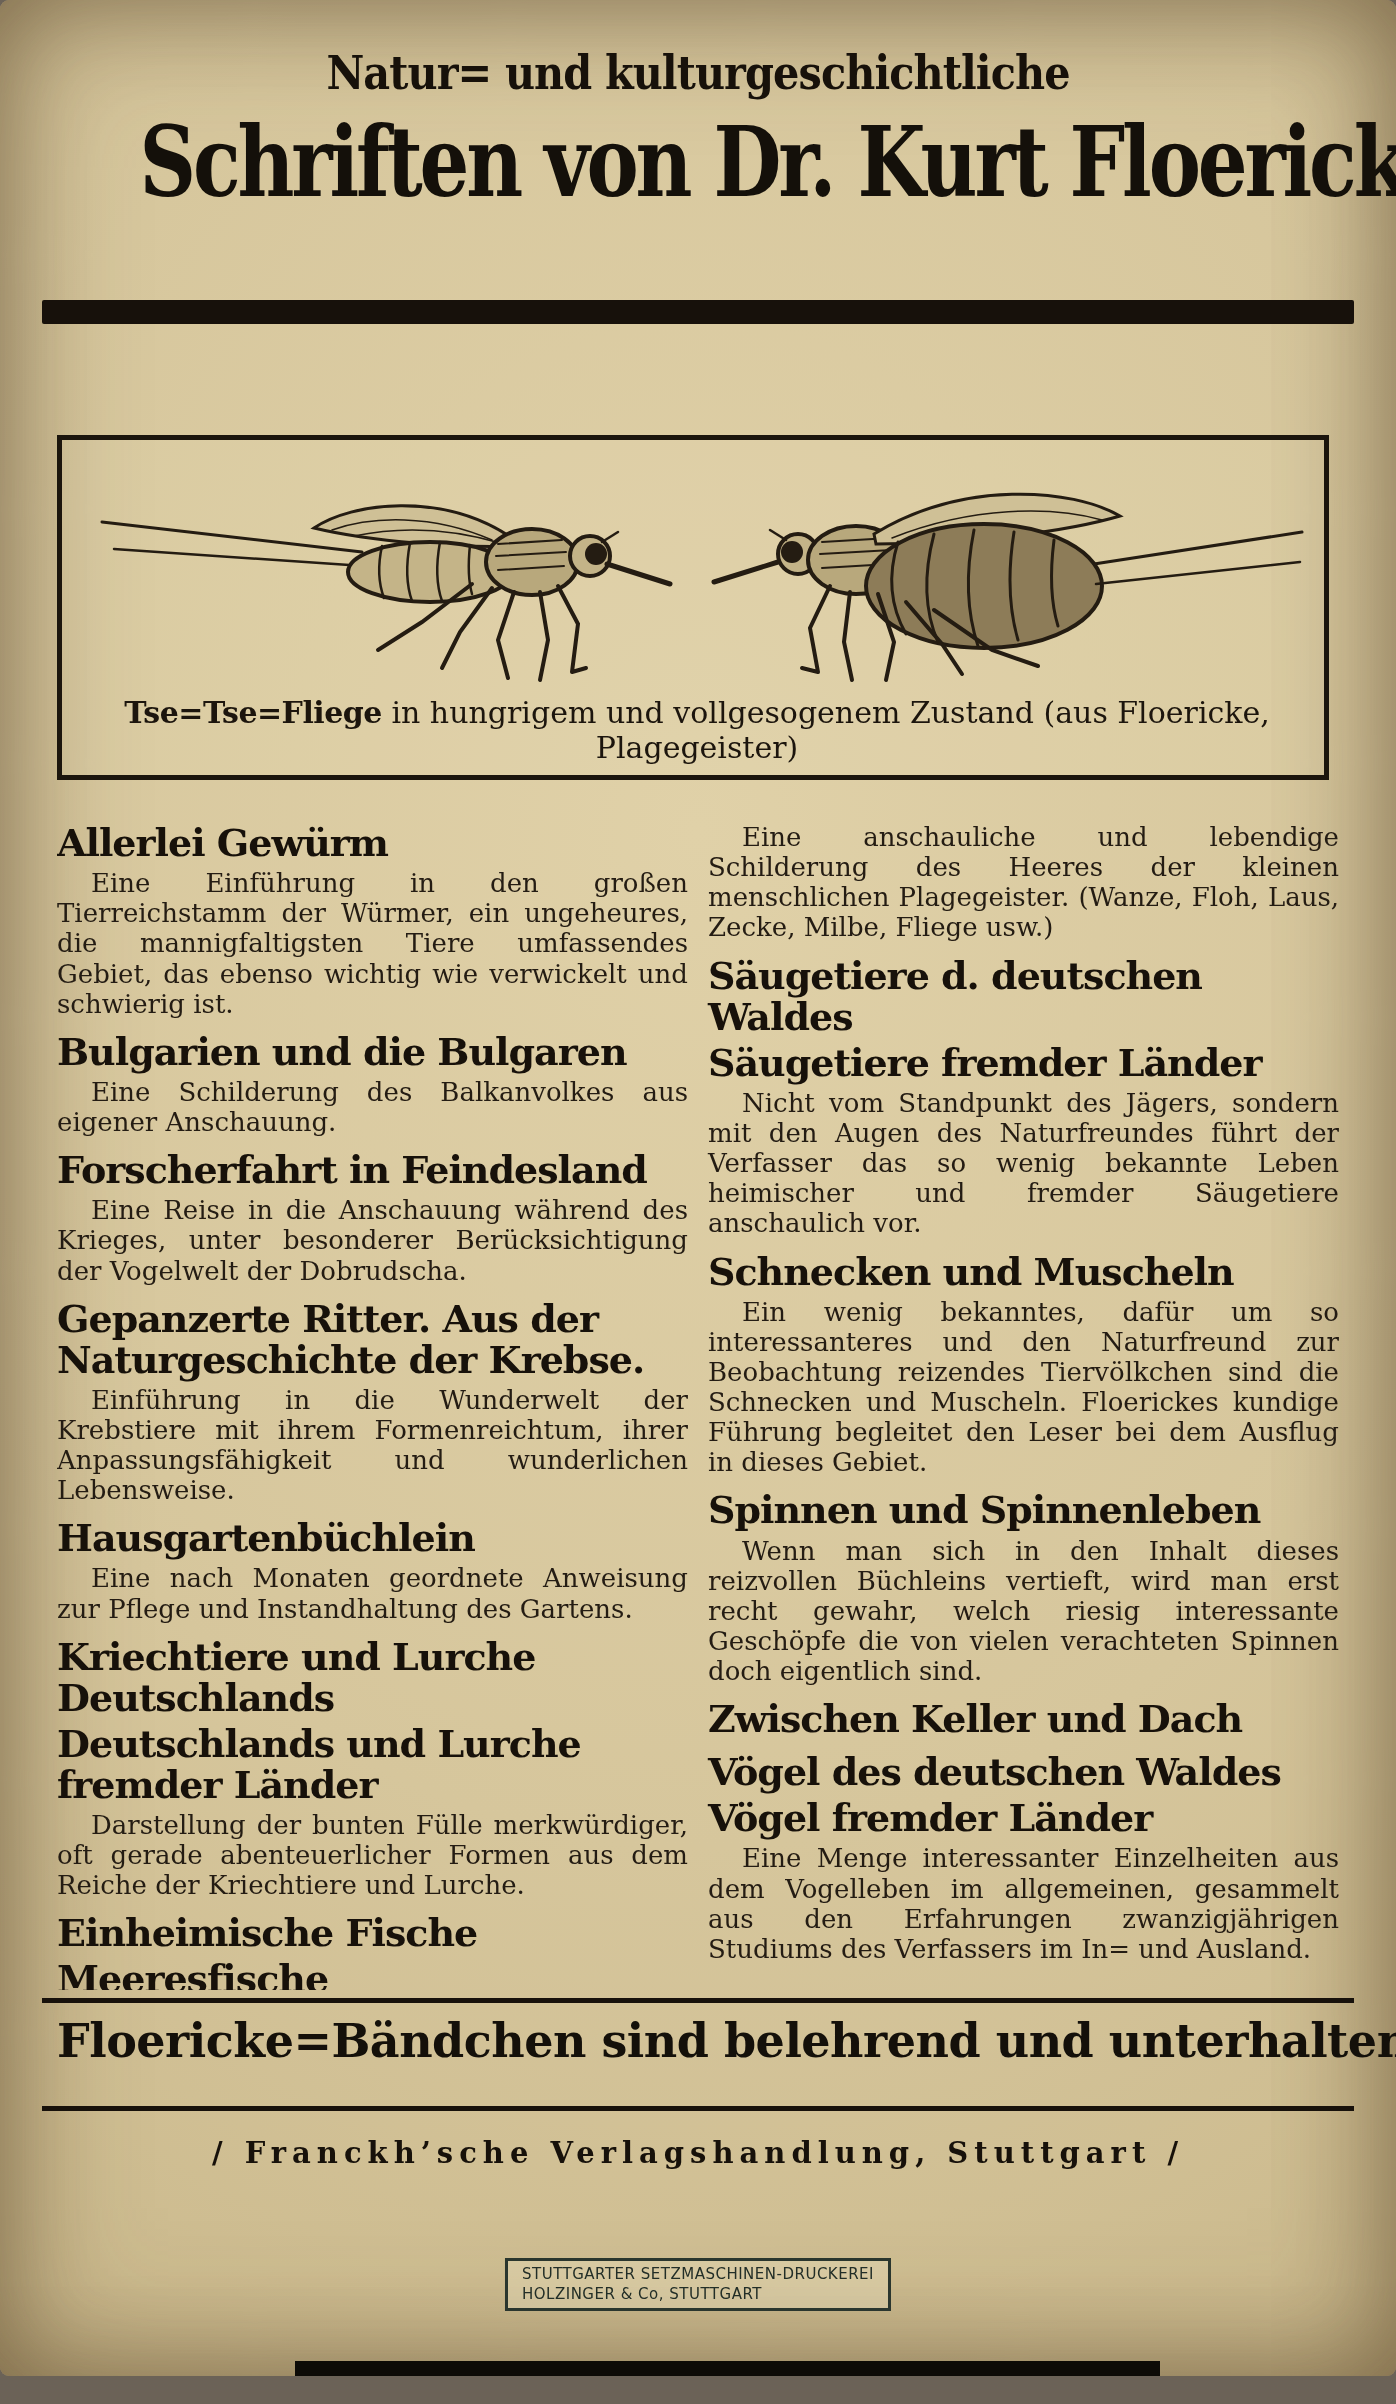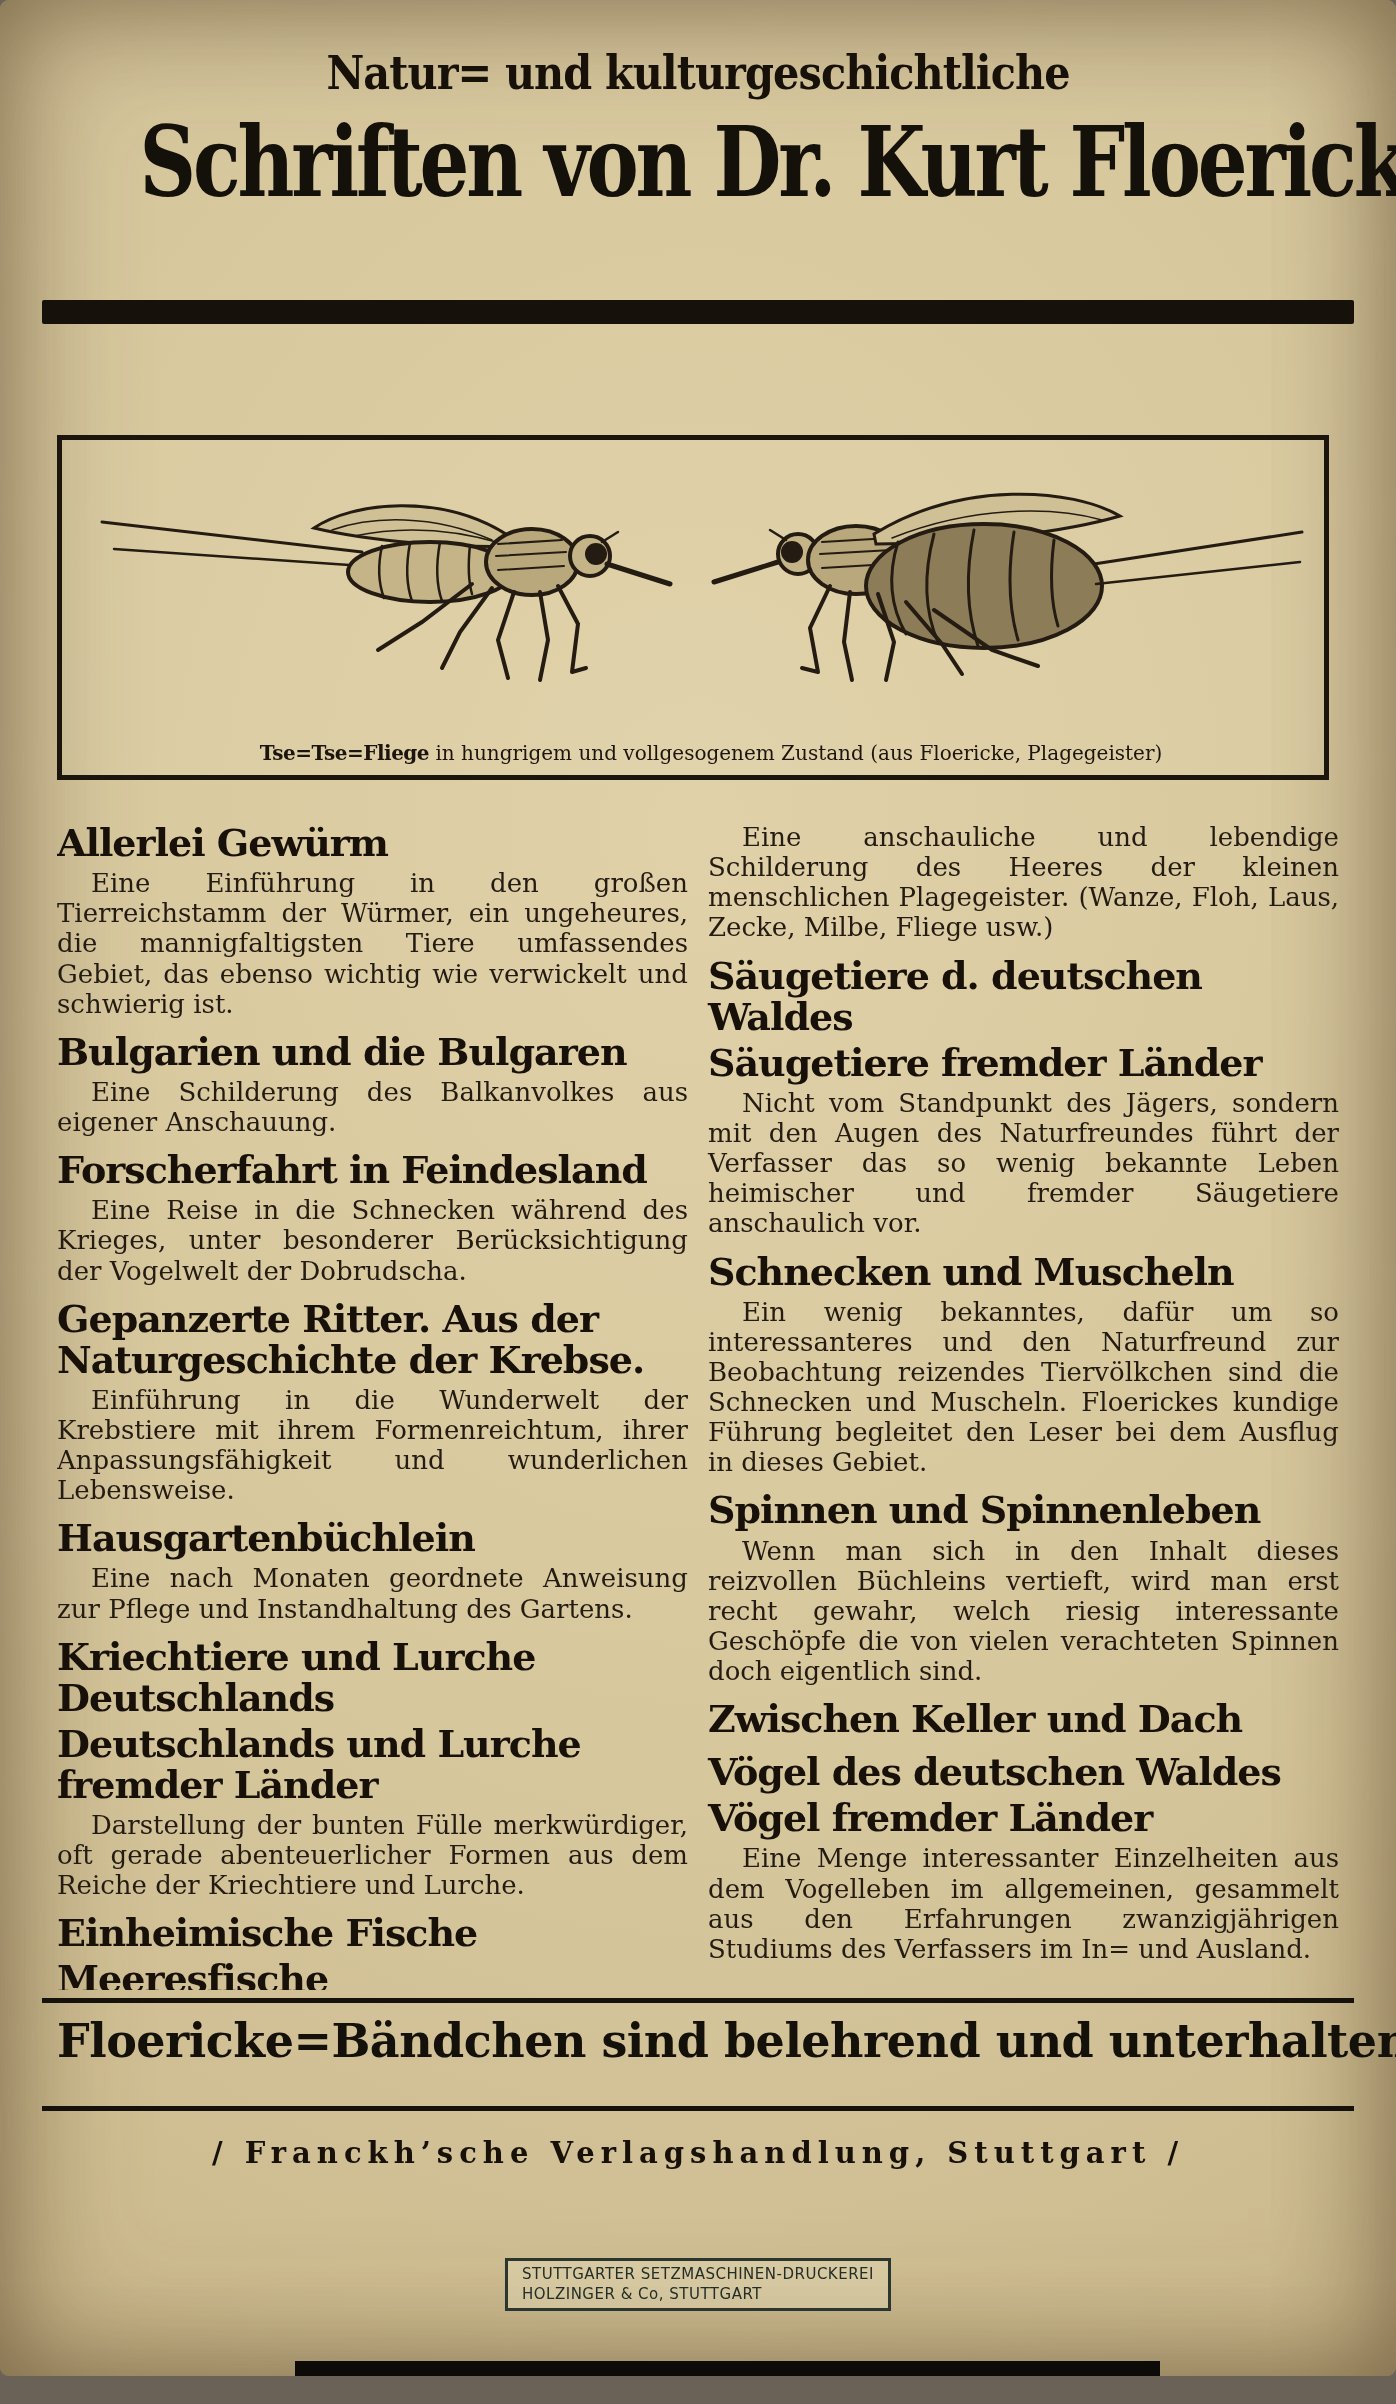--- a/index.html
+++ b/index.html
@@ -40,22 +40,22 @@
   }
 
   
   .illo-frame {
     position:absolute; top:435px; left:57px; width:1272px; height:345px;
     border:5px solid #1b150d; box-sizing:border-box;
     background:rgba(255,248,225,0.06);
   }
   .illo-frame svg { display:block; margin-top:4px; }
   .illo-caption {
-    position:absolute; bottom:10px; left:18px; width:100%;
-    text-align:center; font-size:20px; color:#1c150d;
+    position:absolute; bottom:10px; left:4px; width:100%;
+    text-align:center; font-size:30px; color:#1c150d;
   }
   .illo-caption .lead { font-weight:bold; letter-spacing:-0.5px; }
 
   
   .columns {
     position:absolute; top:822px; left:57px; width:1282px; height:1168px;
     display:flex; gap:20px; overflow:hidden;
   }
   .col { flex:1; min-width:0; }
   .entry { margin-bottom:12px; }
@@ -169,21 +169,21 @@
       <div class="entry">
         <h2>Allerlei Gewürm</h2>
         <p>Eine Einführung in den großen Tierreichstamm der Würmer, ein ungeheures, die mannigfaltigsten Tiere umfassendes Gebiet, das ebenso wichtig wie verwickelt und schwierig ist.</p>
       </div>
       <div class="entry">
         <h2>Bulgarien und die Bulgaren</h2>
         <p>Eine Schilderung des Balkanvolkes aus eigener Anschauung.</p>
       </div>
       <div class="entry">
         <h2>Forscherfahrt in Feindesland</h2>
-        <p>Eine Reise in die Schnecken während des Krieges, unter besonderer Berücksichtigung der Vogelwelt der Dobrudscha.</p>
+        <p>Eine Reise in die Anschauung während des Krieges, unter besonderer Berücksichtigung der Vogelwelt der Dobrudscha.</p>
       </div>
       <div class="entry">
         <h2>Gepanzerte Ritter. Aus der Naturgeschichte der Krebse.</h2>
         <p>Einführung in die Wunderwelt der Krebstiere mit ihrem Formenreichtum, ihrer Anpassungsfähigkeit und wunderlichen Lebensweise.</p>
       </div>
       <div class="entry">
         <h2>Hausgartenbüchlein</h2>
         <p>Eine nach Monaten geordnete Anweisung zur Pflege und Instandhaltung des Gartens.</p>
       </div>
       <div class="entry">

